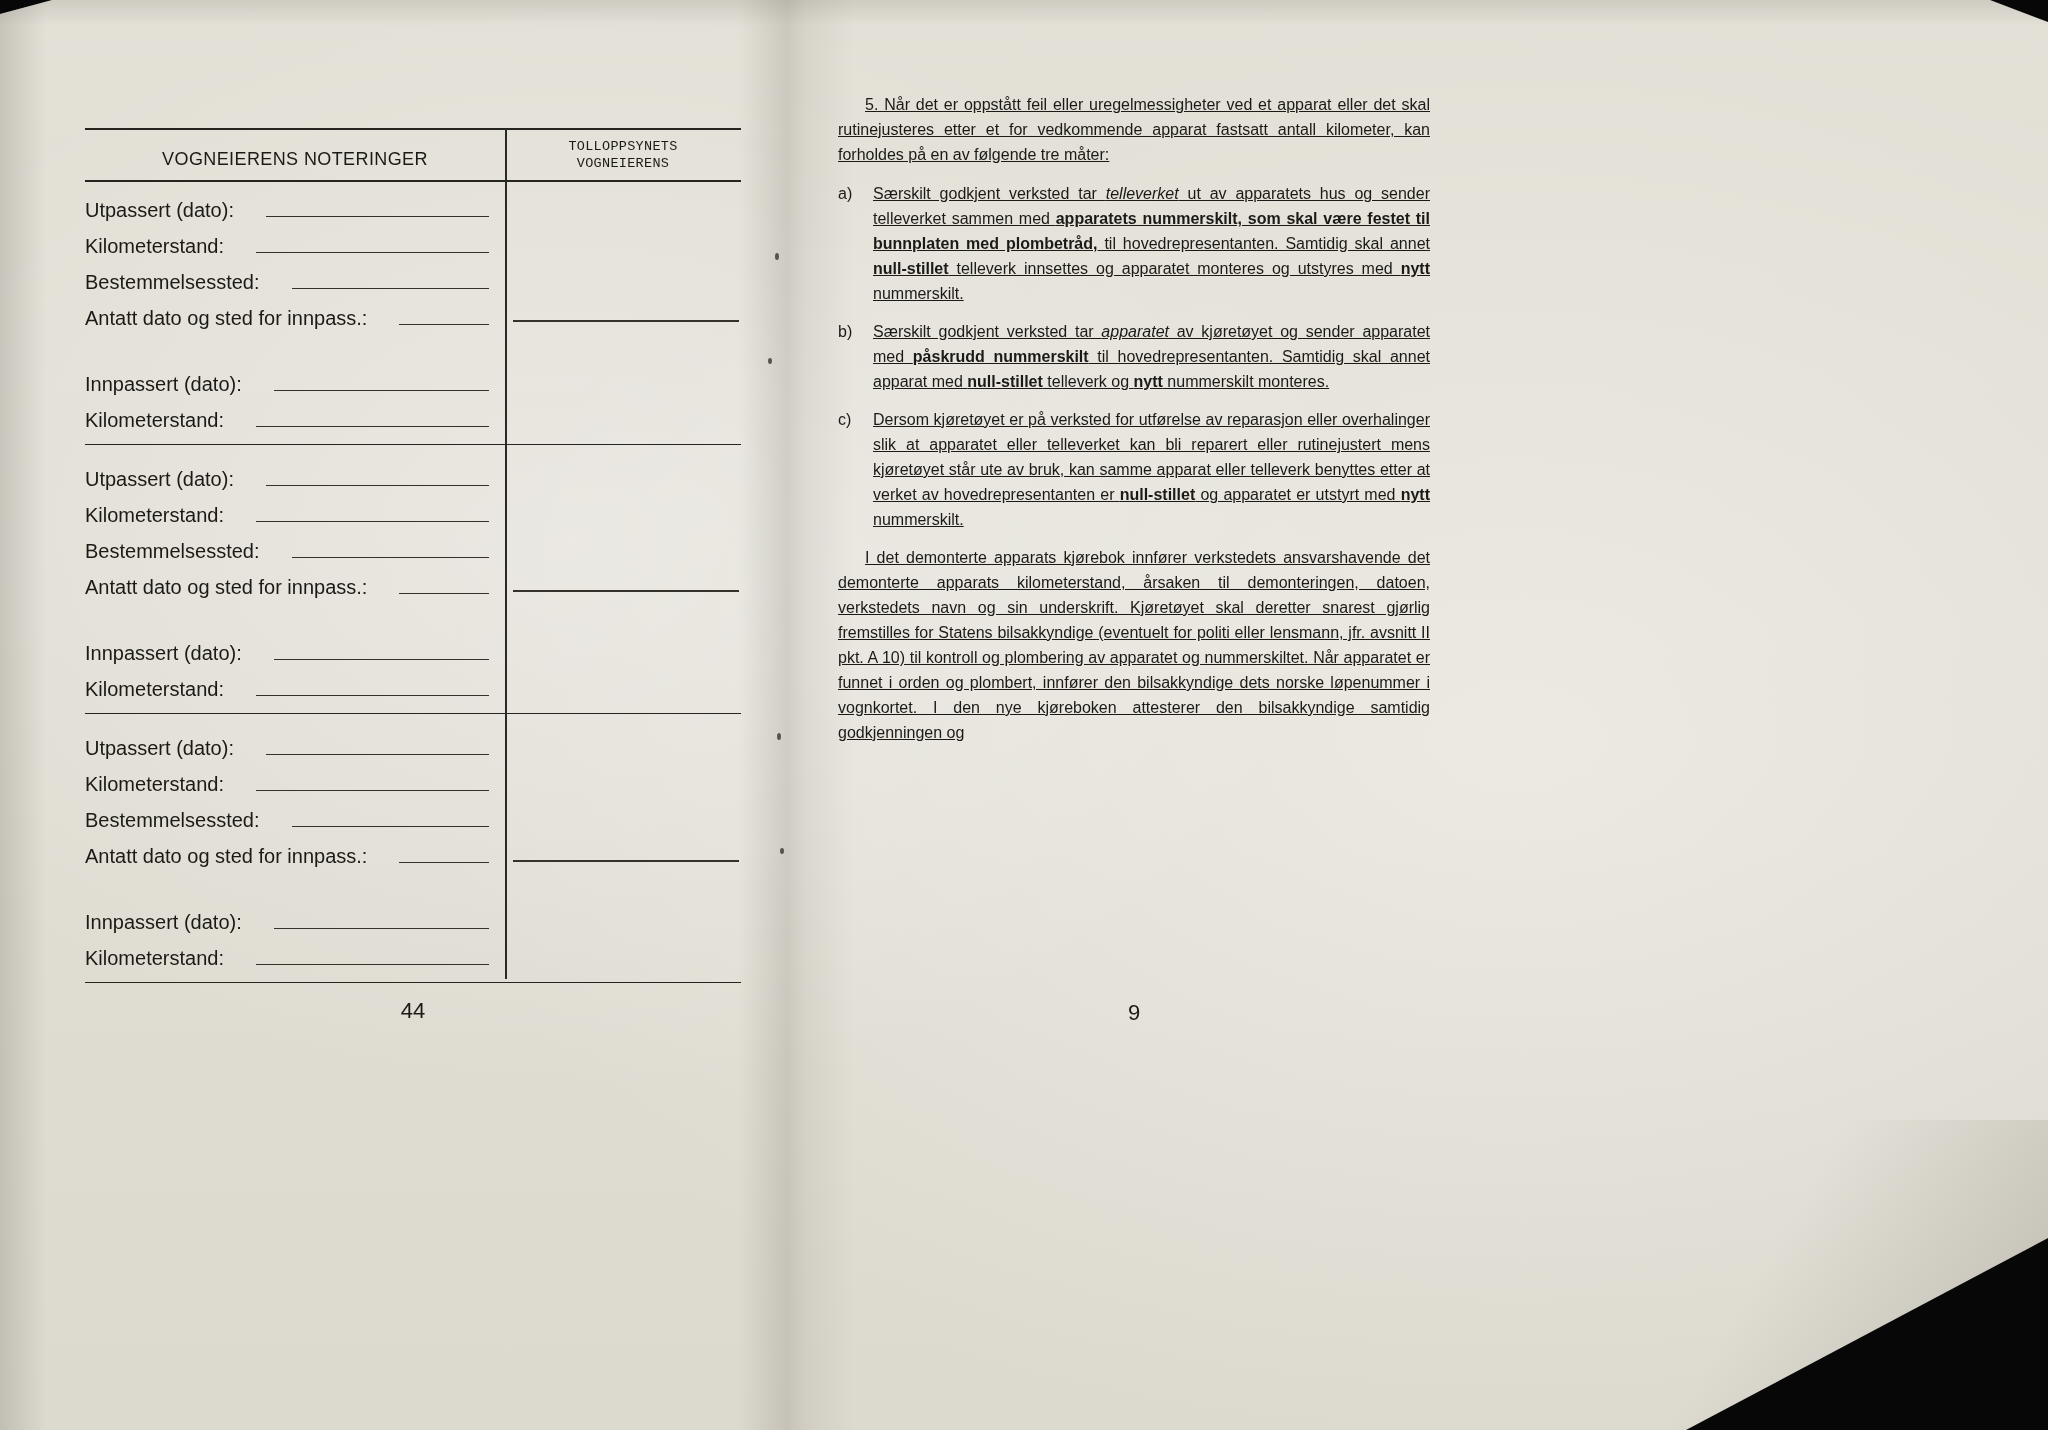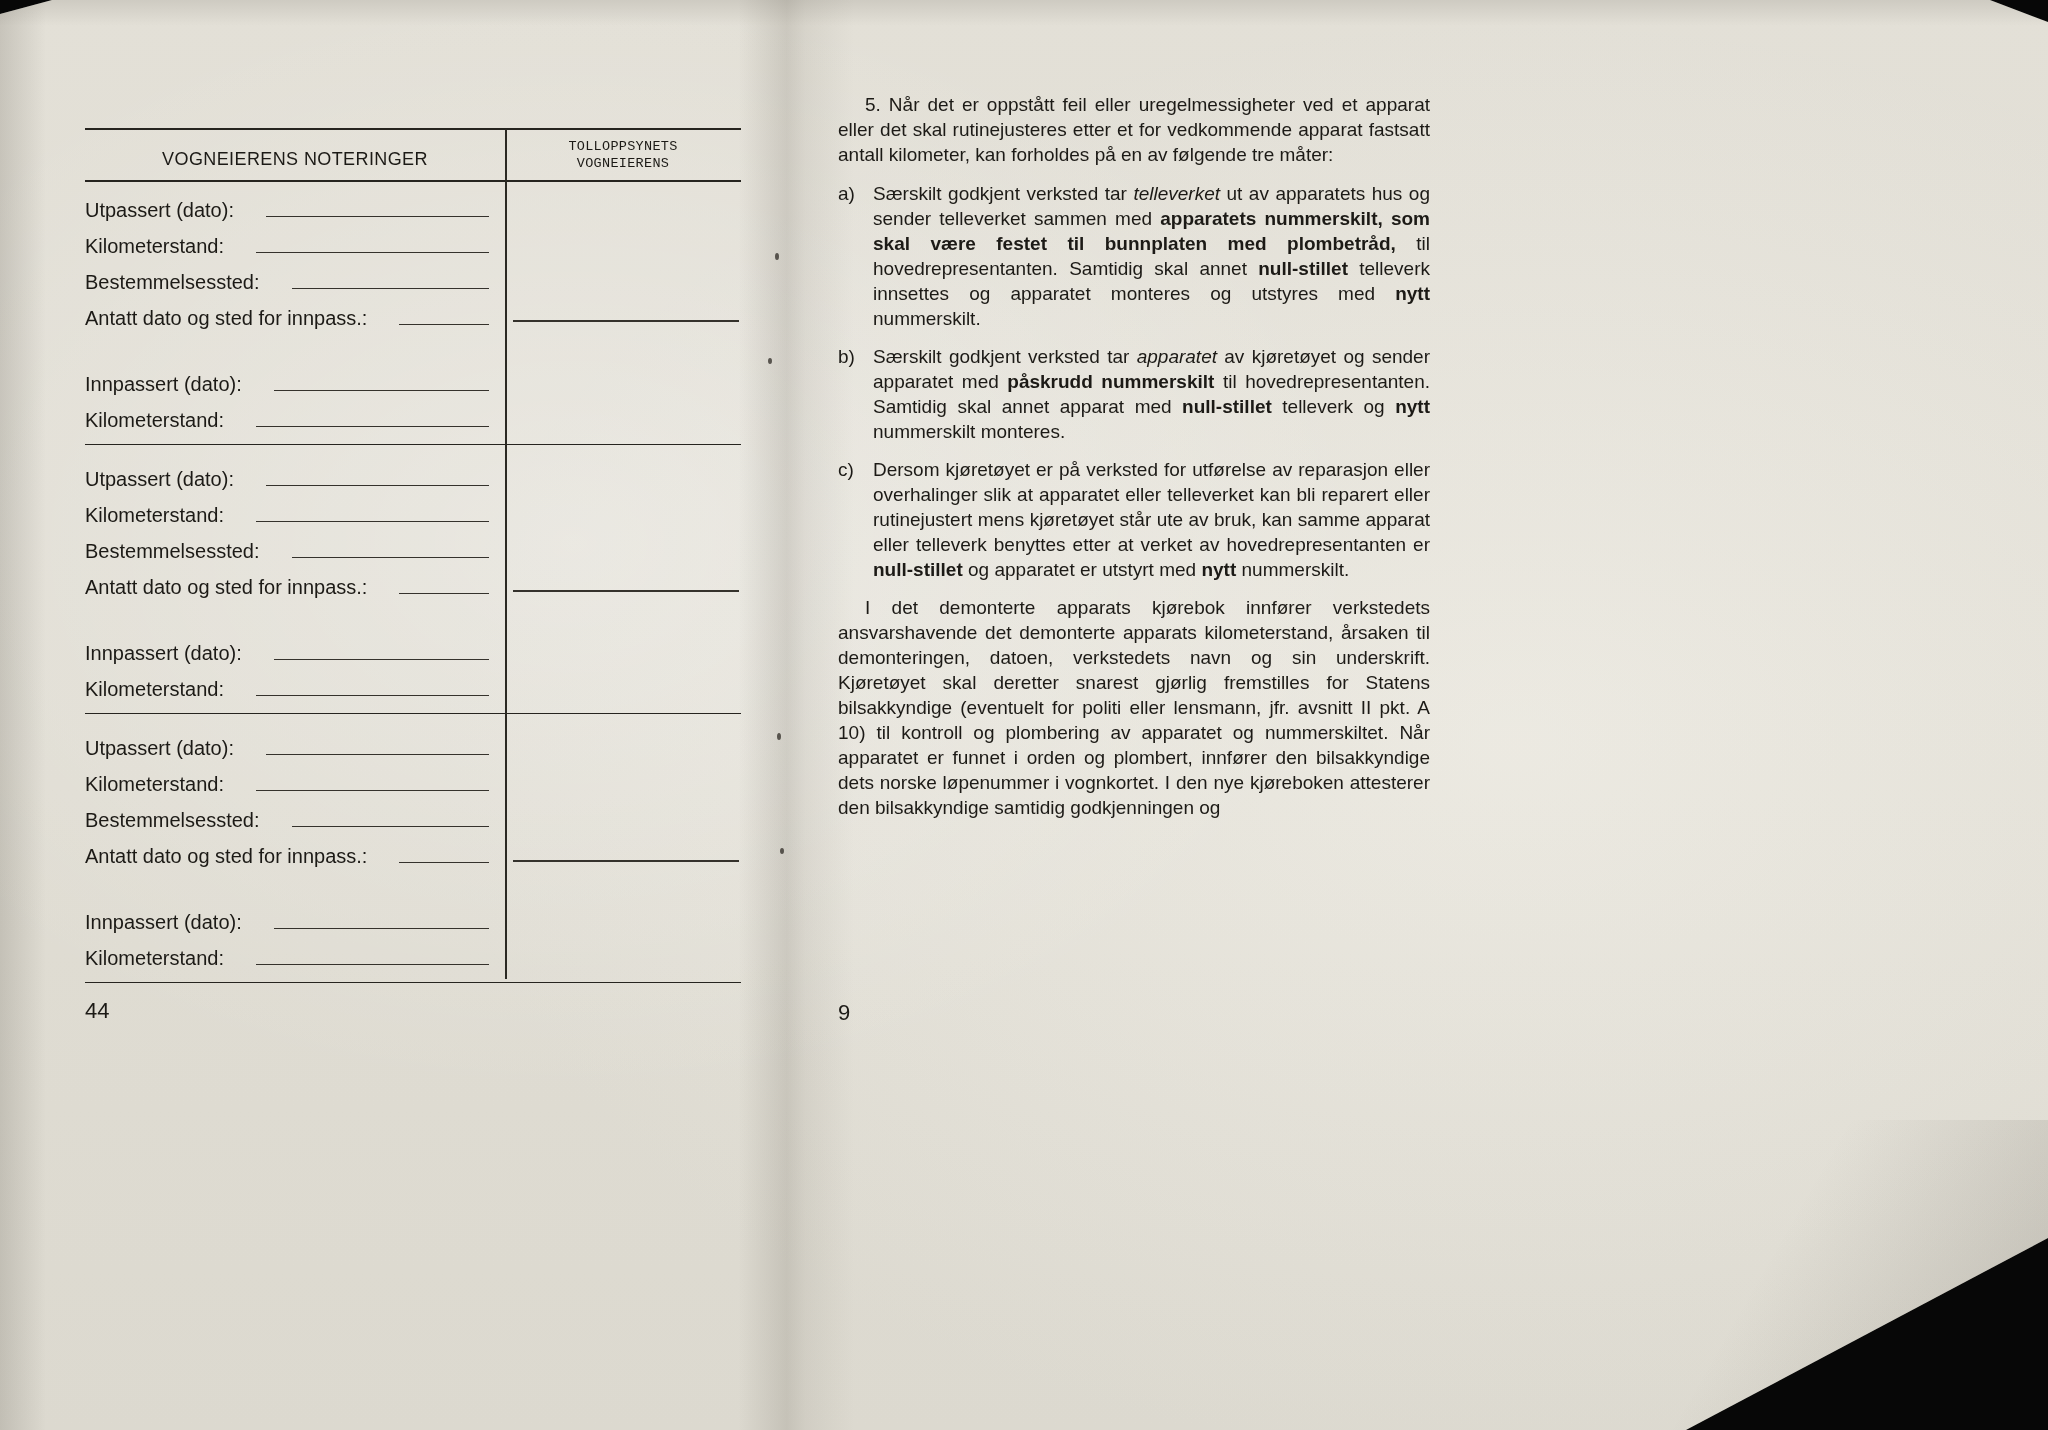--- a/index.html
+++ b/index.html
@@ -33,27 +33,27 @@
   .fhead-left{width:420px;text-align:center;font-size:18px;letter-spacing:0.4px;margin-top:8px;}
   .fhead-right{flex:1;text-align:center;font-size:13.5px;line-height:17px;letter-spacing:0.3px;font-family:Liberation Mono, monospace;}
   .fbody{padding-top:6px;}
   .frow{display:flex;align-items:flex-end;height:36px;width:404px;gap:24px;}
   .flabel{font-size:20px;padding-bottom:2px;white-space:nowrap;}
   .fline{flex:1;margin-left:8px;margin-bottom:7px;border-bottom:1.6px solid #35322c;min-width:30px;}
   .fgap{height:30px;}
   .fsep{border-top:1.7px solid #26241f;margin:10px 0 12px 0;width:656px;}
   .vdivider{position:absolute;left:420px;top:1px;height:850px;width:1.8px;background:#2b2923;}
   .att-line{position:absolute;left:428px;width:226px;height:1.5px;background:#35322c;}
-  .page-num{position:absolute;font-size:22px;}
+  .page-num{position:absolute;font-size:22px;text-align:center;}
   .page-num.left{left:85px;width:656px;top:998px;}
   .page-num.right{left:838px;width:592px;top:1000px;}
 
   
   .text-col{position:absolute;left:838px;top:92px;width:592px;
-    font-size:19px;line-height:25px;text-align:justify;}
+    font-size:16px;line-height:25px;text-align:justify;text-decoration:underline;}
   .para{margin:0 0 14px 0;text-indent:27px;}
   .list-item{position:relative;padding-left:35px;margin:0 0 13px 0;}
   .list-marker{position:absolute;left:0;top:0;}
 </style>
 </head>
 <body>
 
 <div class="stage">
   <div class="paper">
     <div class="edge-shade-left"></div>

